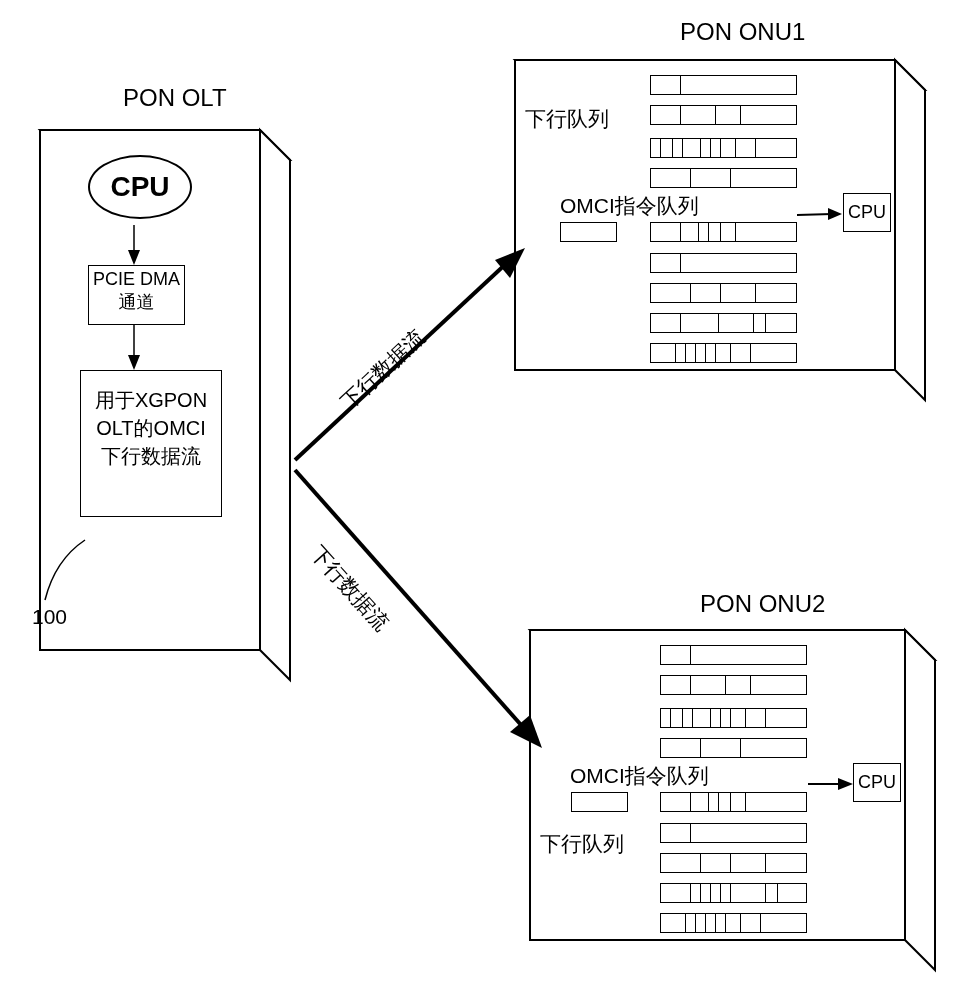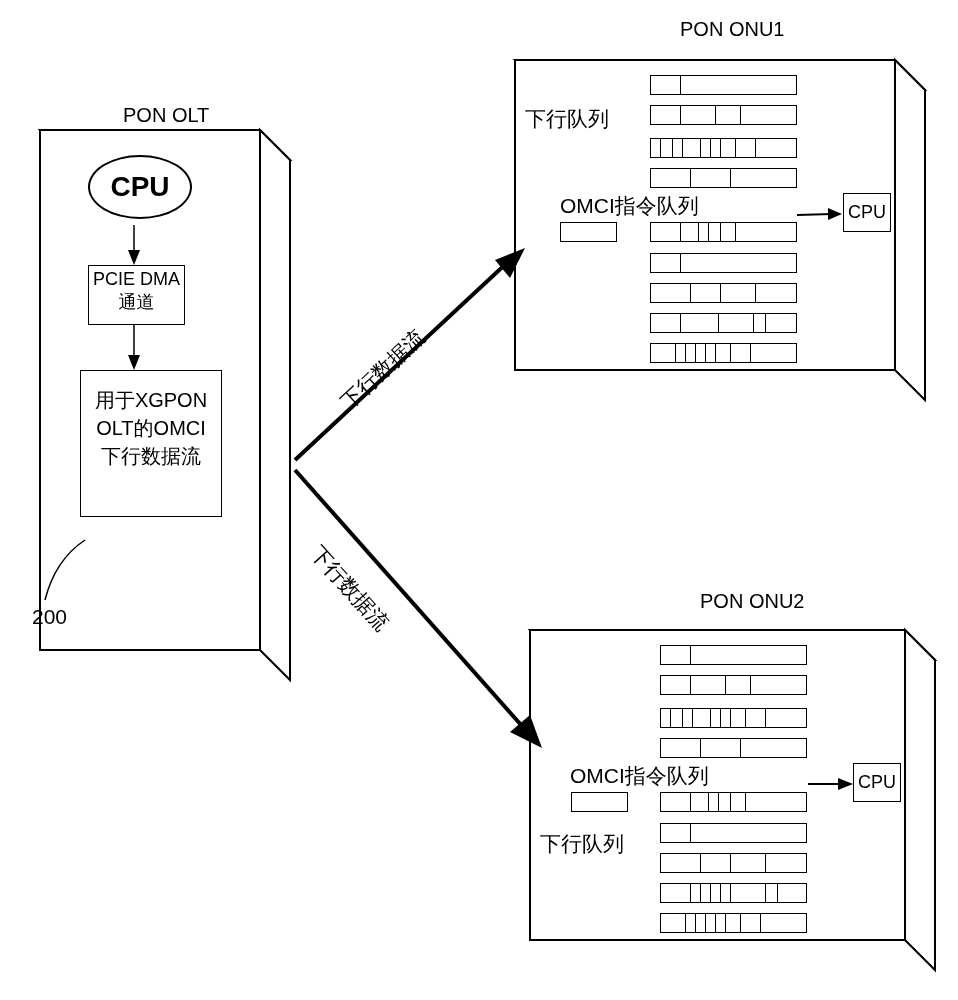--- a/index.html
+++ b/index.html
@@ -1,28 +1,28 @@
 <!DOCTYPE html>
 <html><head>
 <meta charset="utf-8">
 <style>
 body { margin:0; padding:0; font-family:"Microsoft YaHei","SimSun",sans-serif; background:#fff; width:958px; height:1000px; position:relative; }
 .inner-box { position:absolute; border:1.5px solid #000; background:#fff; text-align:center; }
-.label { position:absolute; font-size:20px; }
+.label { position:absolute; font-size:24px; }
 .small-label { position:absolute; font-size:21px; }
 .cpu-ellipse { position:absolute; border:2px solid #000; border-radius:50%; text-align:center; font-weight:bold; }
 .queue-bar { position:absolute; border:1.5px solid #000; background:#fff; }
 .queue-bar div { float:left; height:100%; border-right:1.5px solid #000; box-sizing:border-box; }
 .queue-bar div:last-child { border-right:none; }
 svg { position:absolute; }
 </style>
 </head>
 <body>
 
-<div class="label" style="left:123px; top:104px;text-align:right;">PON OLT</div>
+<div class="label" style="left:123px; top:84px;text-align:right;">PON OLT</div>
 
 <div class="label" style="left:680px; top:18px;">PON ONU1</div>
 
 <div class="label" style="left:700px; top:590px;">PON ONU2</div>
 
 <svg width="958" height="1000" style="left:0;top:0;pointer-events:none;">
 
   <polygon points="40,130 260,130 290,160 70,160" fill="#fff" stroke="#000" stroke-width="2"></polygon>
   <polygon points="260,130 290,160 290,680 260,650" fill="#fff" stroke="#000" stroke-width="2"></polygon>
   <rect x="40" y="130" width="220" height="520" fill="#fff" stroke="#000" stroke-width="2"></rect>
@@ -58,21 +58,21 @@
 
 <div class="cpu-ellipse" style="left:88px; top:155px; width:100px; height:60px; line-height:60px; font-size:28px;">CPU</div>
 
 <div class="inner-box" style="left:88px; top:265px; width:95px; height:55px; font-size:18px; padding-top:3px; white-space:pre-line;">PCIE DMA
 通道</div>
 
 <div class="inner-box" style="left:80px; top:370px; width:140px; height:130px; font-size:20px; padding-top:15px; white-space:pre-line; line-height:1.4;">用于XGPON
 OLT的OMCI
 下行数据流</div>
 
-<div class="small-label" style="left:32px; top:605px;">200</div>
+<div class="small-label" style="left:32px; top:605px;">100</div>
 
 <div class="small-label" style="left:335px; top:395px; transform:rotate(-43deg); transform-origin:left top;">下行数据流</div>
 <div class="small-label" style="left:325px; top:540px; transform:rotate(48deg); transform-origin:left top;">下行数据流</div>
 
 <div class="small-label" style="left:525px; top:105px;">下行队列</div>
 <div class="small-label" style="left:560px; top:192px;">OMCI指令队列</div>
 <div class="inner-box" style="left:843px; top:193px; width:46px; height:37px; font-size:18px; line-height:37px;">CPU</div>
 
 <div class="queue-bar" style="left:650px; top:75px; width:145px; height:18px;">
   <div style="width:30px"></div>

